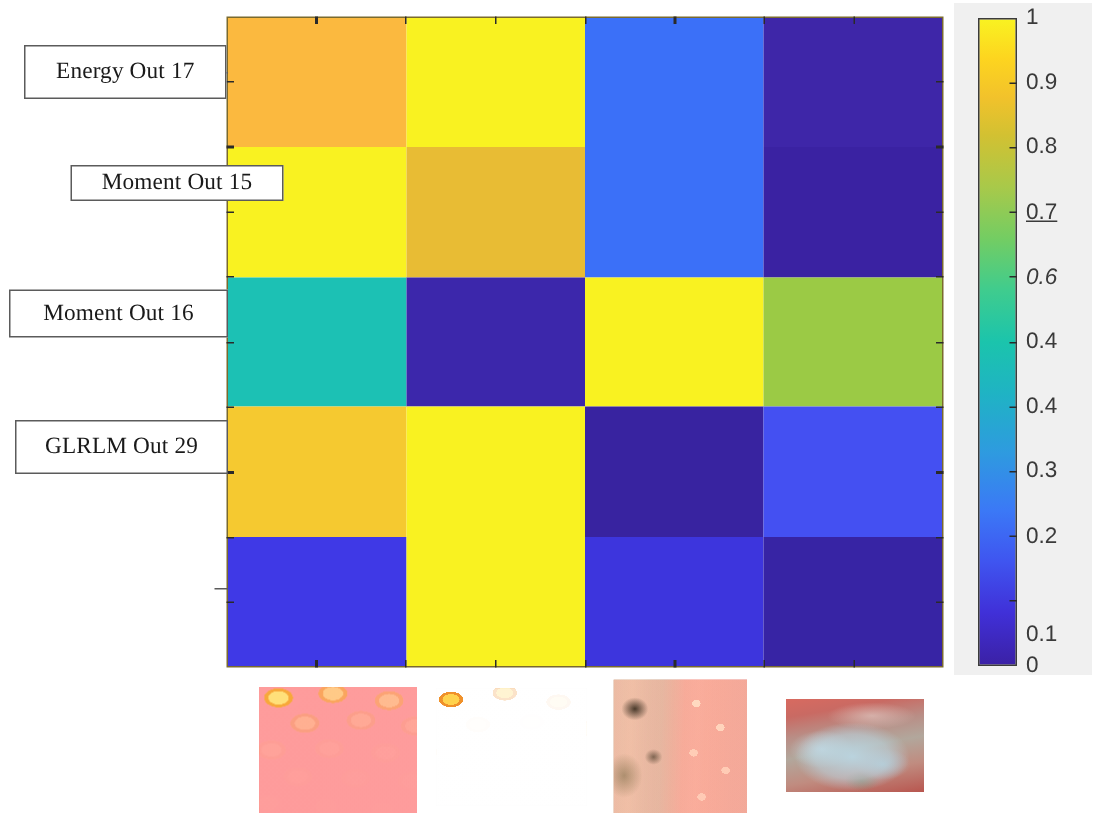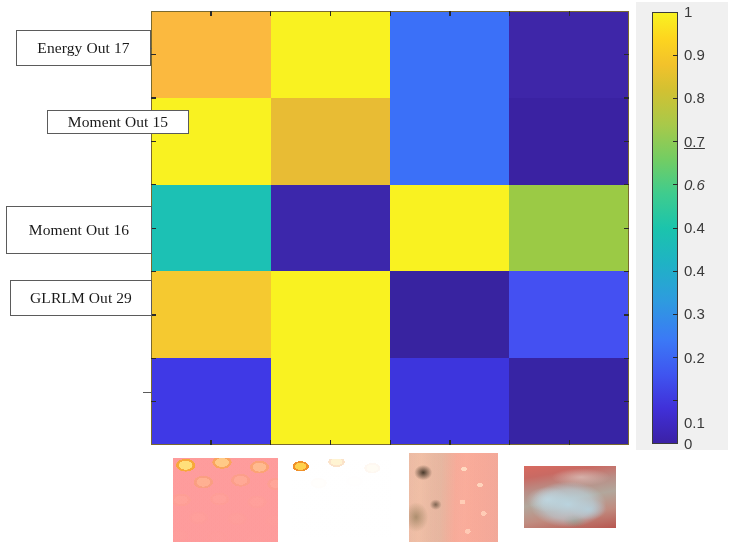--- a/index.html
+++ b/index.html
@@ -215,21 +215,21 @@
 <div id="stage">
 
   <div class="label-box" style="left:16px;top:30px;width:135px;height:36px;">
     <span>Energy Out 17</span>
   </div>
 
   <div class="label-box" style="left:10px;top:110px;width:142px;height:24px;margin-left:37px;">
     <span>Moment Out 15</span>
   </div>
 
-  <div class="label-box" style="left:6px;top:206px;width:146px;height:48px;">
+  <div class="label-box" style="left:6px;top:193px;width:146px;height:32px;">
     <span>Moment Out 16</span>
   </div>
 
   <div class="label-box" style="left:10px;top:280px;width:142px;height:36px;">
     <span>GLRLM Out 29</span>
   </div>
 
 
   <div id="heat-wrap">
     <div id="heat-grid">

